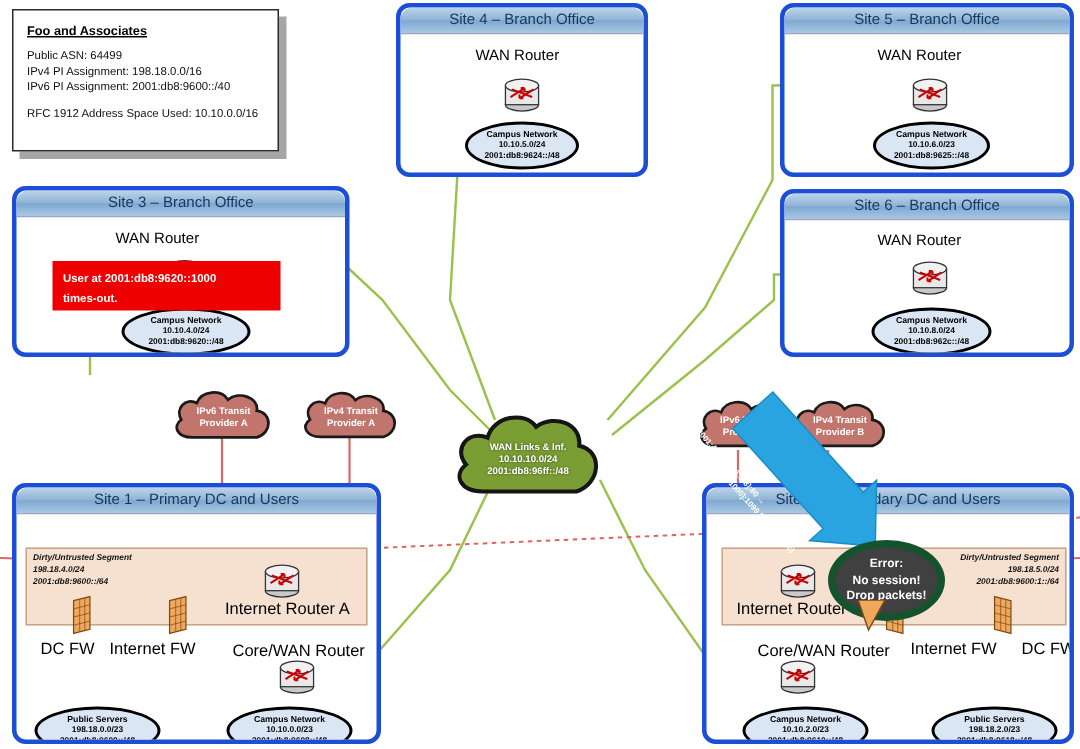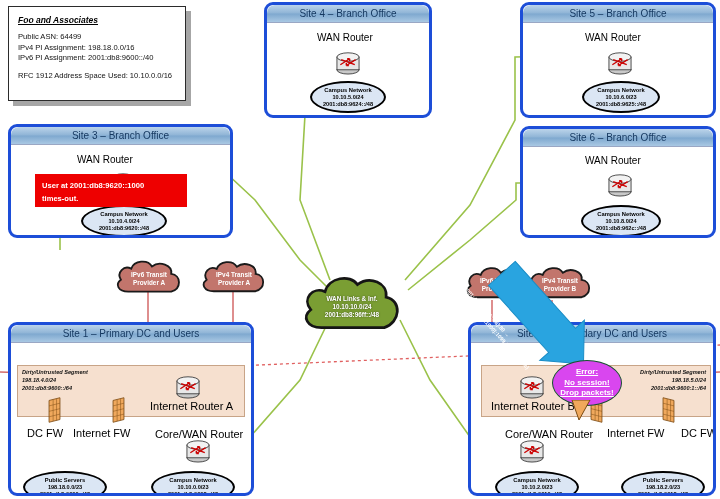--- a/index.html
+++ b/index.html
@@ -14,21 +14,21 @@
         box-sizing:border-box;overflow:hidden;}
   .site-hdr{height:17px;line-height:17px;text-align:center;font-size:10px;color:#14375f;
             background:linear-gradient(to bottom,#bcd4ea 0%,#8fb4d6 48%,#7ea8cf 52%,#a9c8e3 100%);
             border-bottom:1px solid #9aa7c4;border-radius:8px 8px 0 0;white-space:nowrap;}
   .site-body{position:relative;width:100%;height:calc(100% - 18px);}
 
   
   .legend{position:absolute;left:8px;top:6px;width:178px;height:95px;background:#fff;
           border:1px solid #2b2b2b;box-sizing:border-box;padding:8px 9px;
           box-shadow:5px 5px 0 0 #a6a6a6;}
-  .legend .ttl{font-size:8.5px;font-weight:bold;text-decoration:underline;margin-bottom:7px;font-style:italic;}
+  .legend .ttl{font-size:8.5px;font-weight:bold;text-decoration:underline;margin-bottom:7px;}
   .legend .ln{font-size:7.6px;line-height:10.5px;color:#111;}
   .legend .sp{height:7px;}
 
   
   .lbl{position:absolute;font-size:11px;color:#000;white-space:nowrap;}
   .lbl.big{font-size:10px;}
 
   
   .net{position:absolute;border:2.6px solid #000;border-radius:50%;
        background:#dbe6f4;text-align:center;display:flex;flex-direction:column;
@@ -50,24 +50,24 @@
   .cloud{position:absolute;}
   .cloud .ctxt{position:absolute;left:0;top:0;width:100%;height:100%;display:flex;
                flex-direction:column;align-items:center;justify-content:center;
                font-size:6.4px;font-weight:bold;color:#fff;line-height:8px;text-align:center;
                pointer-events:none;}
   .cloud.green .ctxt{color:#ffffff;text-shadow:0 0 2px rgba(0,0,0,.55);}
 
   
   .callout-red{position:absolute;background:#ee0000;color:#fff;font-weight:bold;
                font-size:7.6px;line-height:13px;padding:5px 7px;box-sizing:border-box;}
-  .callout-oval{position:absolute;background:#d946ef;color:#fff;border-radius:50%;
+  .callout-oval{position:absolute;background:#404040;color:#fff;border-radius:50%;
                 display:flex;flex-direction:column;align-items:center;justify-content:center;
                 font-weight:bold;font-size:8px;line-height:10.5px;text-align:center;
-                border:1px solid #14532d;text-decoration:underline;}
+                border:5px solid #14532d;}
   .callout-oval span{display:block;white-space:nowrap;}
 
   
   .bluearrow{position:absolute;}
   .bluearrow .atxt{position:absolute;font-size:5.4px;font-weight:bold;color:#fff;
                    white-space:nowrap;line-height:7px;}
 </style>
 </head>
 <body>
 

